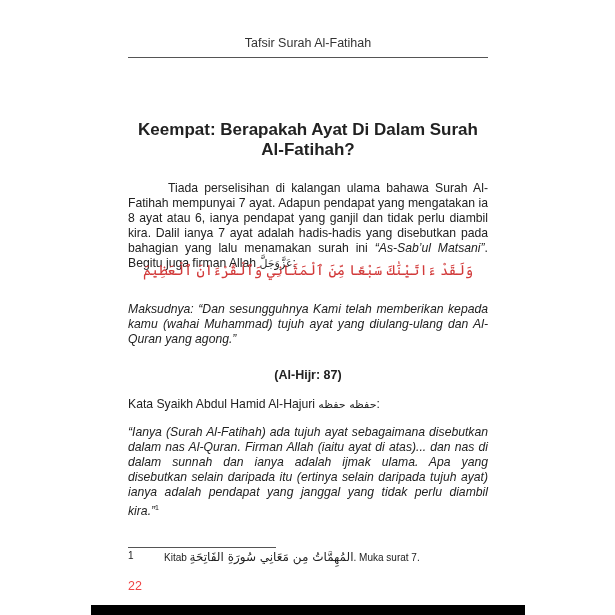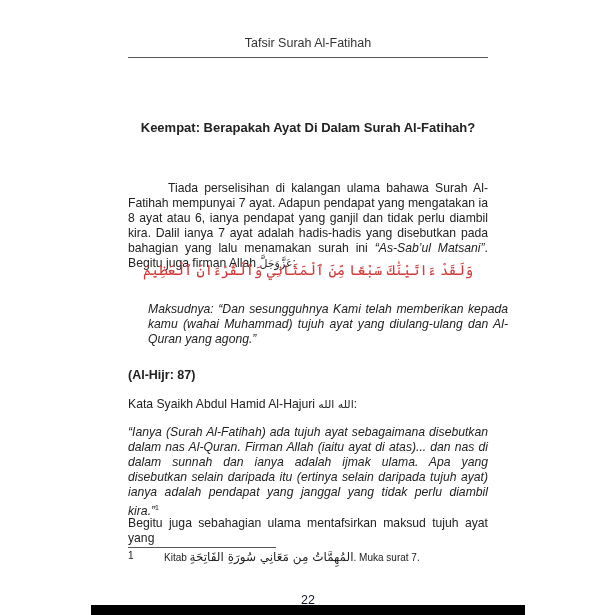--- a/index.html
+++ b/index.html
@@ -1,60 +1,59 @@
 <!DOCTYPE html>
 <html><head>
   <meta charset="utf-8">
   <style>
     html, body { margin: 0; padding: 0; background: #ffffff; }
     body { width: 615px; height: 615px; position: relative; overflow: hidden; font-family: "Liberation Sans", "DejaVu Sans", sans-serif; color: #222; }
     .page { position: absolute; left: 0; top: 0; width: 615px; height: 606px; background: #fff; }
     .running-head { position: absolute; top: 36px; left: 128px; width: 360px; text-align: center; font-size: 12.5px; color: #333; }
     .head-rule { position: absolute; top: 57px; left: 128px; width: 360px; height: 0; border-top: 1.5px solid #555; }
-    .title { position: absolute; top: 120px; left: 128px; width: 360px; text-align: center; font-size: 13px; font-weight: bold; color: #222; }
+    .title { position: absolute; top: 120px; left: 128px; width: 360px; text-align: center; font-size: 17px; font-weight: bold; color: #222; }
     .para { position: absolute; left: 128px; width: 360px; font-size: 12.2px; line-height: 15px; color: #222; text-align: justify; }
     .p1 { top: 181px; text-indent: 40px; }
     .p1 em { font-style: italic; }
     .arabic-inline { font-family: "DejaVu Sans", sans-serif; font-size: 11px; }
     .ayah { position: absolute; top: 262px; left: 128px; width: 360px; text-align: center; direction: rtl; font-family: "DejaVu Serif", serif; font-size: 14px; color: #d23a3a; }
-    .p2 { top: 302px; font-style: italic; margin-left: 20px; }
-    .ref { position: absolute; top: 368px; left: 128px; width: 360px; text-align: left; font-weight: bold; font-size: 12.5px; color: #222; }
+    .p2 { top: 302px; font-style: italic; }
+    .ref { position: absolute; top: 368px; left: 128px; width: 360px; text-align: center; font-weight: bold; font-size: 12.5px; color: #222; }
     .p3 { top: 397px; }
     .p4 { top: 425px; font-style: italic; }
     .p4 sup { font-size: 7px; font-style: normal; }
     .p5 { top: 516px; }
     .fn-rule { position: absolute; top: 547px; left: 128px; width: 148px; height: 0; border-top: 1.2px solid #555; }
     .footnote { position: absolute; top: 550px; left: 128px; width: 360px; font-size: 10px; color: #222; display: flex; }
     .fn-num { width: 36px; }
     .fn-arabic { font-family: "DejaVu Sans", sans-serif; font-size: 12px; }
-    .page-number { position: absolute; top: 593px; left: 128px; width: 360px; text-align: center; font-size: 12.5px; color: #0f172a; }
+    .page-number { position: absolute; top: 579px; left: 128px; width: 360px; text-align: left; font-size: 12.5px; color: #ef4444; }
     .bottom-bar { position: absolute; top: 605px; left: 91px; width: 434px; height: 10px; background: #000; }
   </style>
 </head>
 <body>
 
 <div class="page">
   <div class="running-head">Tafsir Surah Al-Fatihah</div>
   <div class="head-rule"></div>
 
   <div class="title">Keempat: Berapakah Ayat Di Dalam Surah Al-Fatihah?</div>
 
   <div class="para p1"><span>Tiada perselisihan di kalangan ulama bahawa Surah Al-Fatihah mempunyai 7 ayat. Adapun pendapat yang mengatakan ia 8 ayat atau 6, ianya pendapat yang ganjil dan tidak perlu diambil kira. Dalil ianya 7 ayat adalah hadis-hadis yang disebutkan pada bahagian yang lalu menamakan surah ini </span><em>“As-Sab’ul Matsani”</em><span>. Begitu juga firman Allah </span><span class="arabic-inline">عَزَّوَجَلَّ</span><span>:</span></div>
 
   <div class="ayah" style="color: rgb(210, 58, 58);">وَلَقَدْ ءَاتَيْنَٰكَ سَبْعًا مِّنَ ٱلْمَثَانِي وَٱلْقُرْءَانَ ٱلْعَظِيمَ</div>
 
   <div class="para p2">Maksudnya: “Dan sesungguhnya Kami telah memberikan kepada kamu (wahai Muhammad) tujuh ayat yang diulang-ulang  dan  Al-Quran yang agong.”</div>
 
   <div class="ref">(Al-Hijr: 87)</div>
 
-  <div class="para p3"><span>Kata Syaikh Abdul Hamid Al-Hajuri </span><span class="arabic-inline">الله الله</span><span>:</span></div>
+  <div class="para p3"><span>Kata Syaikh Abdul Hamid Al-Hajuri </span><span class="arabic-inline">حفظه حفظه</span><span>:</span></div>
 
   <div class="para p4"><span>“Ianya (Surah Al-Fatihah) ada tujuh ayat sebagaimana disebutkan dalam nas Al-Quran. Firman Allah (iaitu ayat di atas)... dan nas di dalam sunnah dan ianya adalah ijmak ulama. Apa yang disebutkan selain daripada itu (ertinya selain daripada tujuh ayat) ianya adalah pendapat yang janggal yang tidak perlu diambil kira.”</span><sup>1</sup></div>
 
-  <div class="para p5">Begitu juga sebahagian ulama mentafsirkan maksud tujuh ayat yang</div>
 
   <div class="fn-rule"></div>
   <div class="footnote">
     <span class="fn-num">1</span>
     <span><span>Kitab </span><span class="fn-arabic">المُهِمَّاتُ مِن مَعَانِي سُورَةِ الفَاتِحَةِ</span><span>. Muka surat 7.</span></span>
   </div>
 
   <div class="page-number">22</div>
   <div class="bottom-bar"></div>
 </div>

